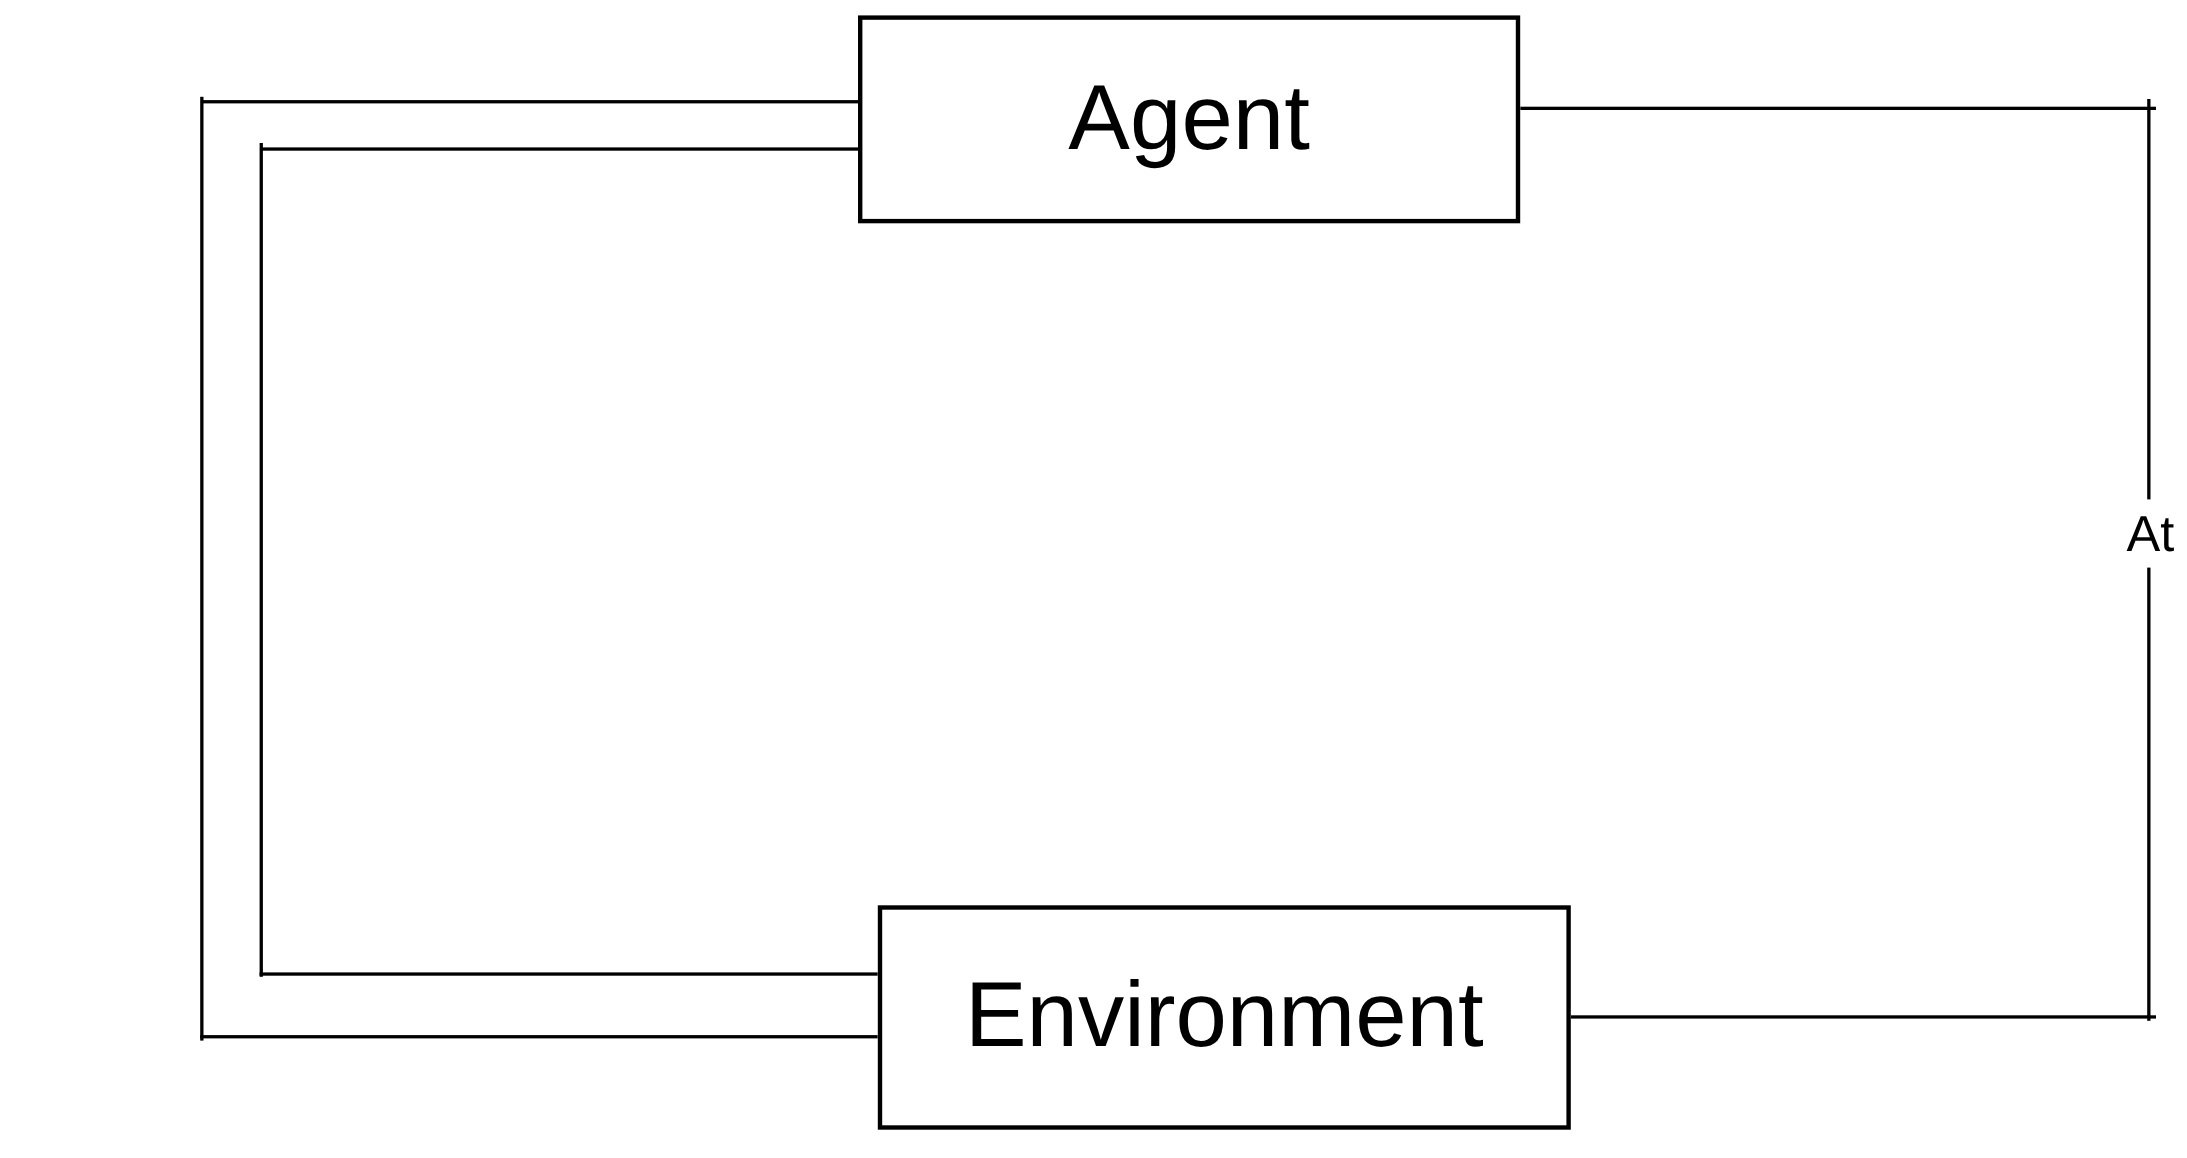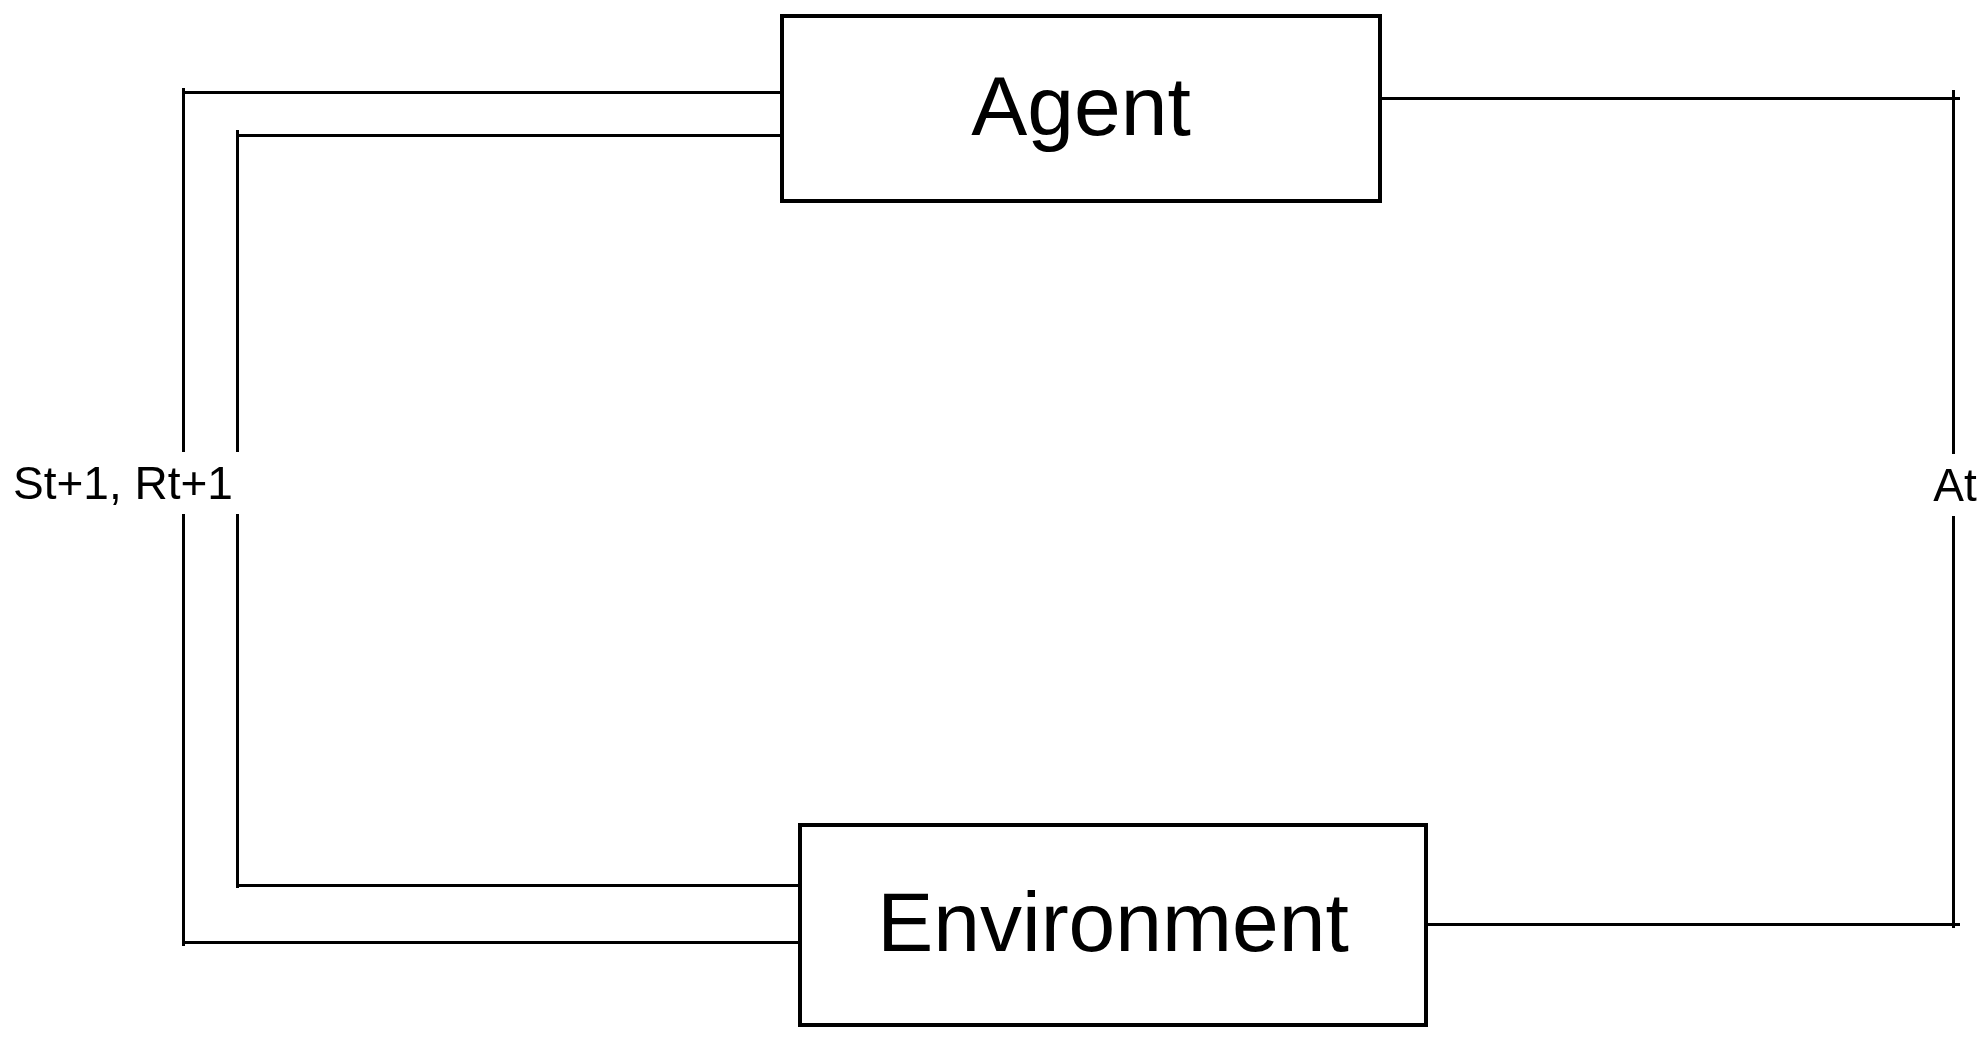--- a/index.html
+++ b/index.html
@@ -88,18 +88,17 @@
   <div class="line seg-right-bottom-h"></div>
 
   <div class="node node-environment">
     <span class="node-label">Environment</span>
   </div>
 
   <div class="node node-agent">
     <span class="node-label">Agent</span>
   </div>
 
-  <div class="edge-label label-next-state-reward">St+1, Rt+1</div>
 
 
   <div class="edge-label label-action">At</div>
 
 </div>
 
 </body></html>

